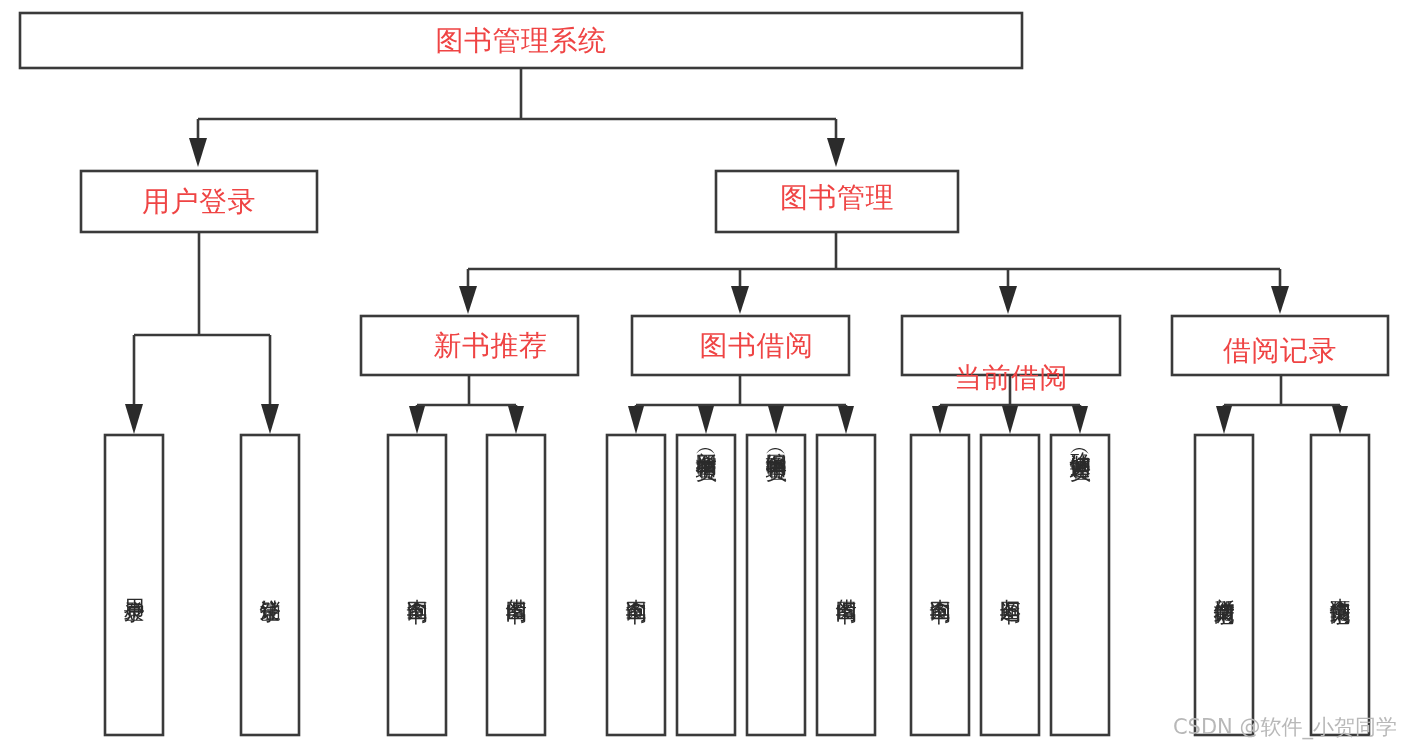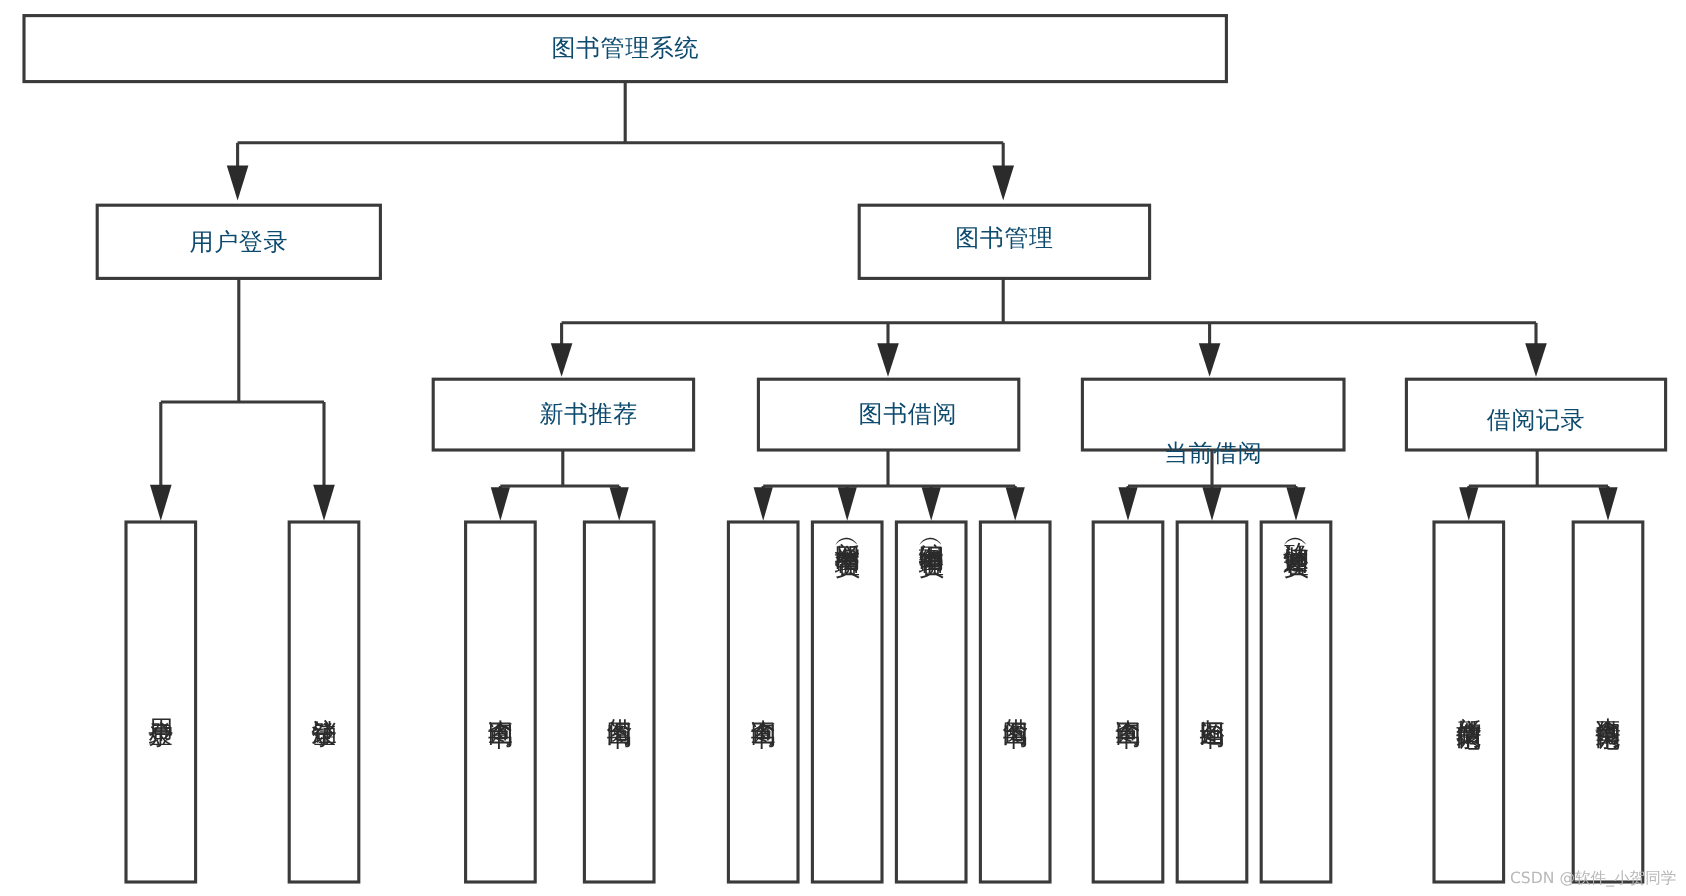--- a/index.html
+++ b/index.html
@@ -63,31 +63,31 @@
   }
   .hlabel-wrap {
     position: absolute;
     display: flex;
     align-items: center;
     justify-content: center;
     pointer-events: none;
   }
   .hlabel-text {
     font-family: Liberation Sans, sans-serif;
-    font-size: 20px;
-    color: #0c4a6e;
+    font-size: 28px;
+    color: #ef4444;
     white-space: nowrap;
     letter-spacing: 0.5px;
   }
   #watermark {
     position: absolute;
     right: 8px;
     bottom: 6px;
     font-family: "DejaVu Sans", "Liberation Sans", sans-serif;
-    font-size: 13px;
+    font-size: 21px;
     color: #b8b8b8;
     white-space: nowrap;
     pointer-events: none;
   }
 </style>
 </head>
 <body>
 
 <div id="diagram-root">
 

